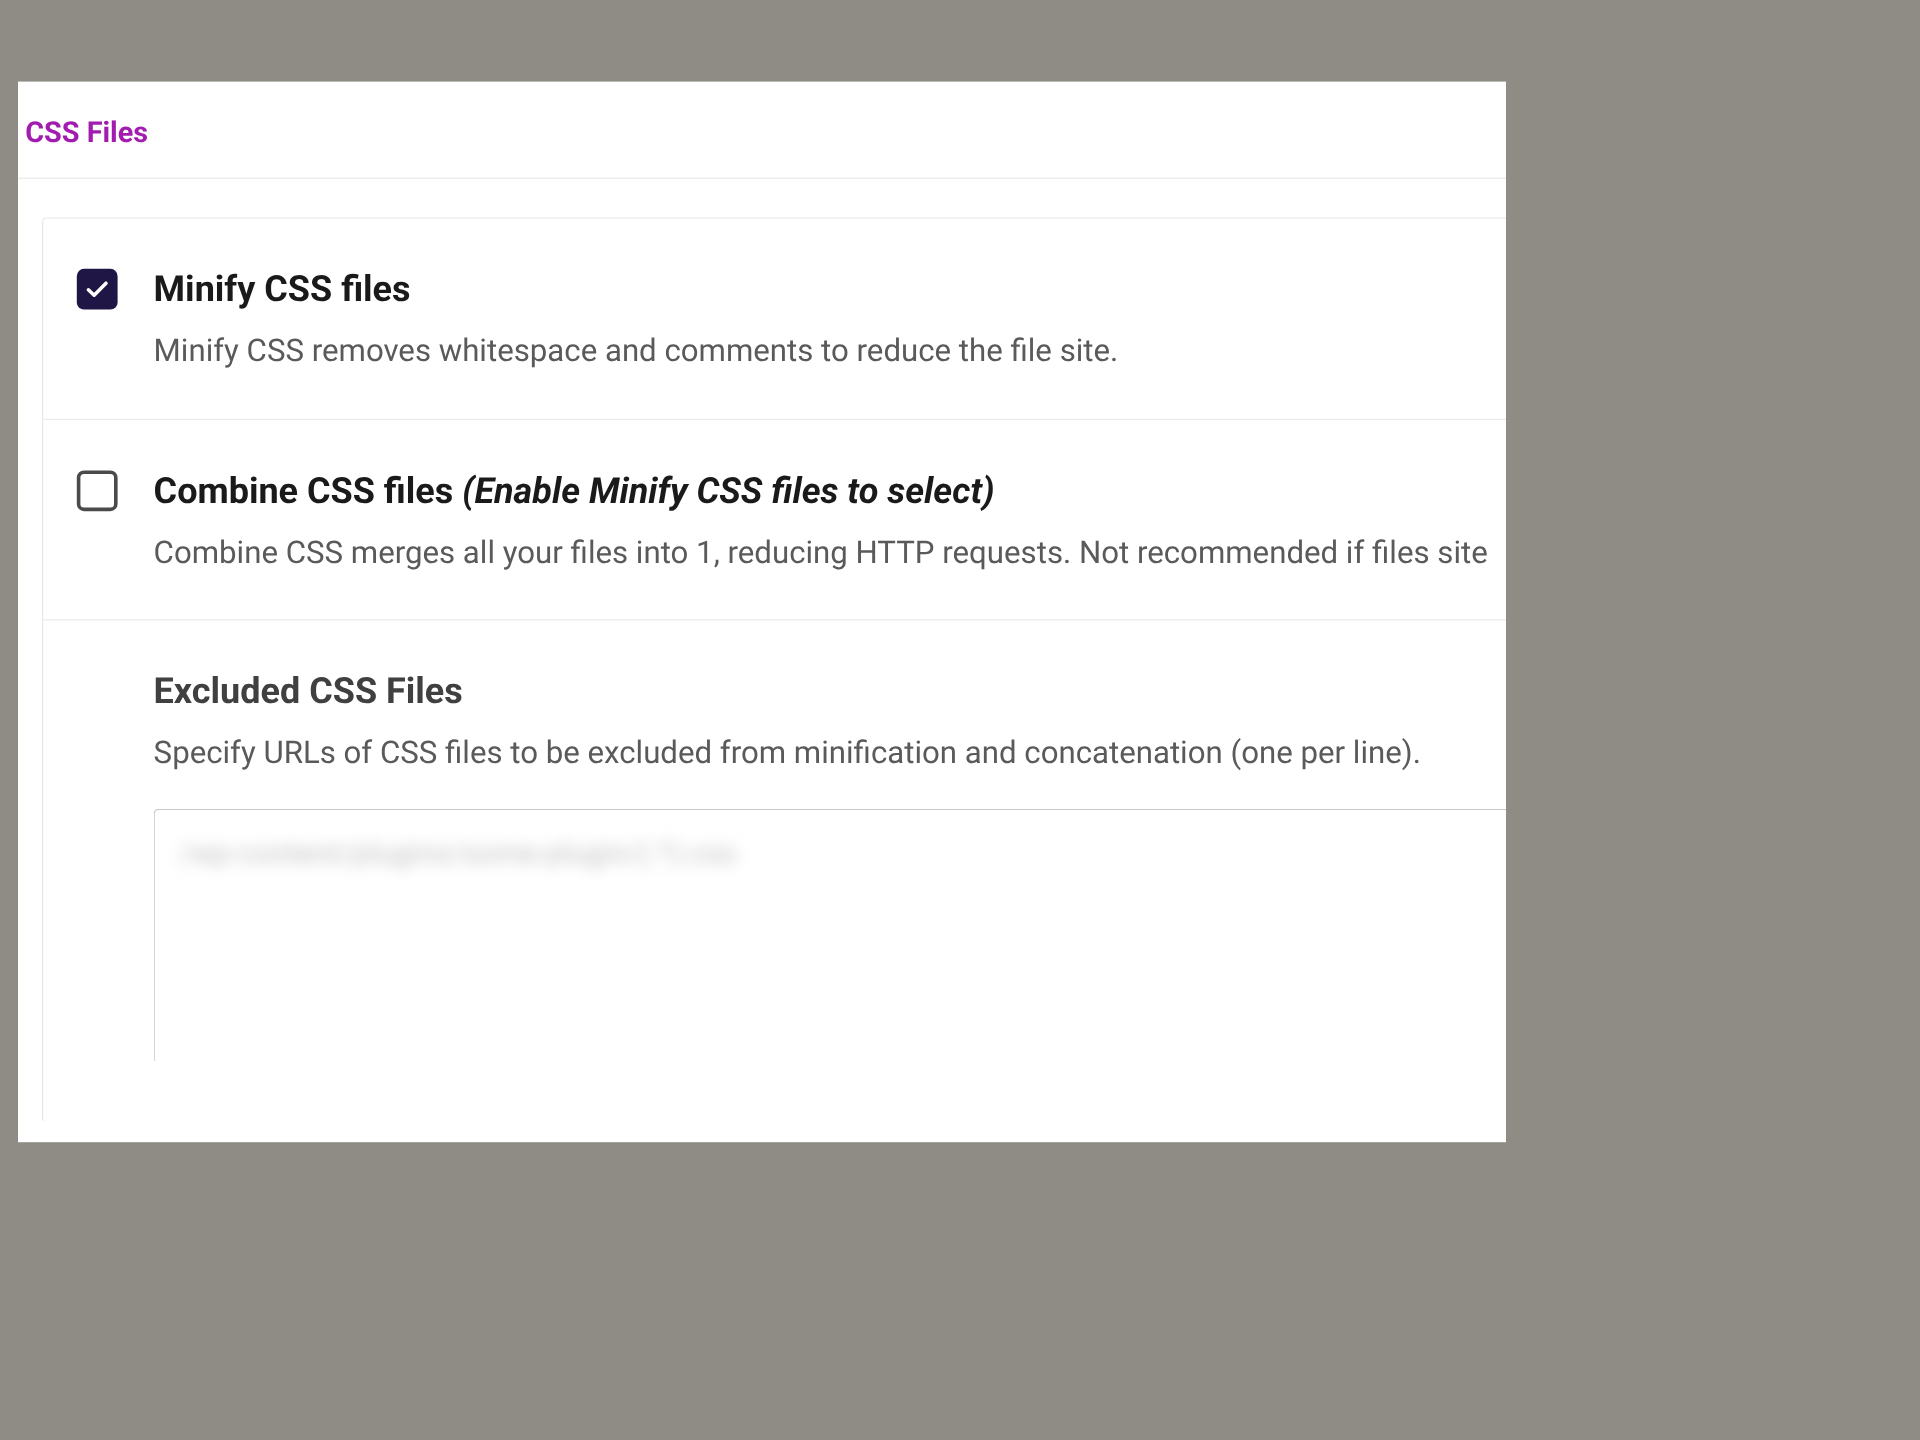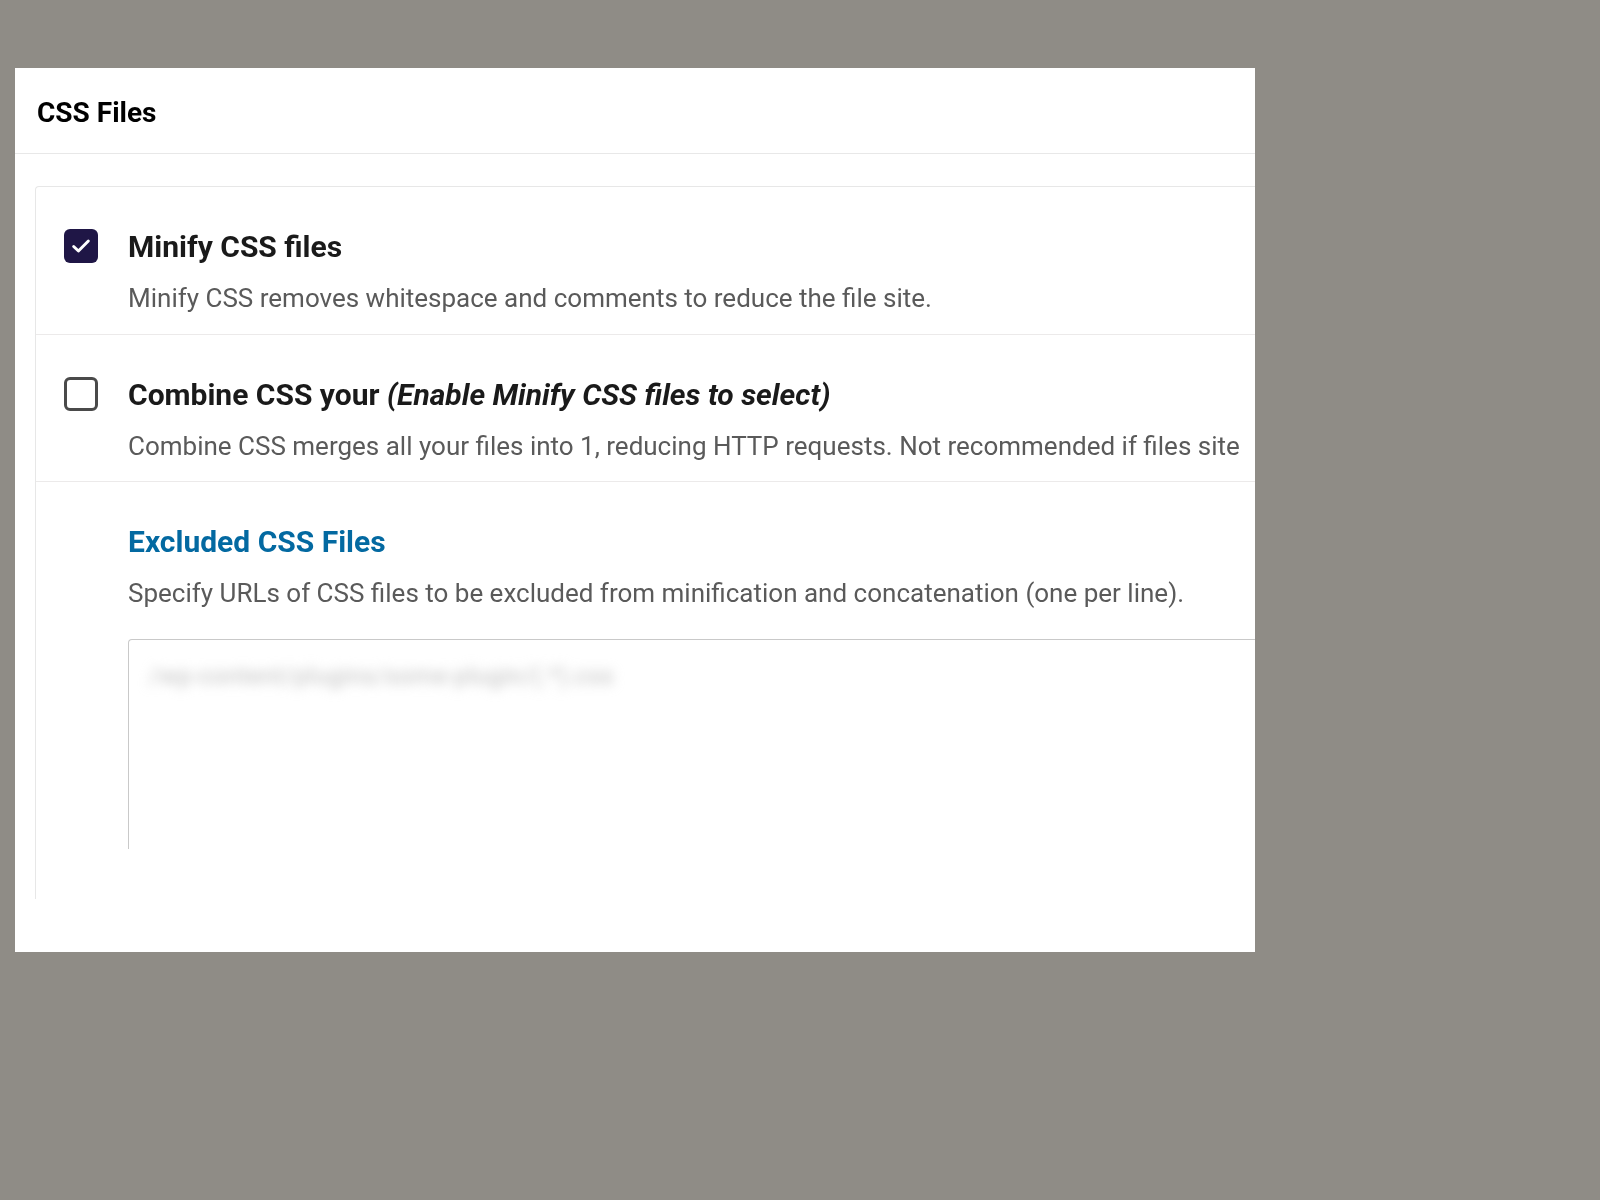--- a/index.html
+++ b/index.html
@@ -17,38 +17,38 @@
     .outer-wrap {
       padding: 68px 15px 0 15px;
       height: 100%;
     }
     .panel {
       background: #ffffff;
       height: 100%;
       overflow: hidden;
     }
     .section-title {
-      color: #000000;
-      font-size: 28px;
+      color: #a21caf;
+      font-size: 24px;
       font-weight: 700;
-      padding: 28px 0 24px 22px;
+      padding: 28px 0 24px 6px;
       border-bottom: 1px solid #e8e8e8;
     }
     .settings-box {
       margin: 32px 0 0 20px;
       border: 1px solid #e7e7e7;
       border-right: none;
       border-bottom: none;
       border-radius: 4px 0 0 0;
       background: #ffffff;
     }
     .row {
       display: flex;
       align-items: flex-start;
-      padding: 40px 0 16px 28px;
+      padding: 40px 0 36px 28px;
       border-bottom: 1px solid #eceaea;
     }
     .row.last {
       border-bottom: none;
       padding-bottom: 50px;
     }
     .cb-col {
       width: 64px;
       flex: 0 0 64px;
       padding-top: 2px;
@@ -89,21 +89,21 @@
       font-weight: 700;
       margin-top: 24px;
     }
     .row-desc {
       color: #5a5a5a;
       font-size: 26px;
       line-height: 1.45;
       white-space: nowrap;
     }
     .sub-title {
-      color: #0369a1;
+      color: #404040;
       font-size: 30px;
       font-weight: 700;
       line-height: 1.3;
       margin-bottom: 14px;
     }
     .textarea-wrap {
       margin-top: 26px;
       padding-right: 0;
     }
     .ta {
@@ -150,21 +150,21 @@
           <div class="row-desc">Minify CSS removes whitespace and comments to reduce the file site.</div>
         </div>
       </div>
 
       <div class="row">
         <div class="cb-col">
           <div class="checkbox unchecked"></div>
         </div>
         <div class="content-col">
           <div class="row-title">
-            <span>Combine CSS your </span><span class="hint">(Enable Minify CSS files to select)</span>
+            <span>Combine CSS files </span><span class="hint">(Enable Minify CSS files to select)</span>
           </div>
           <div class="row-desc">Combine CSS merges all your files into 1, reducing HTTP requests. Not recommended if files site</div>
         </div>
       </div>
 
       <div class="row last">
         <div class="cb-col"></div>
         <div class="content-col">
           <div class="sub-title">Excluded CSS Files</div>
           <div class="row-desc">Specify URLs of CSS files to be excluded from minification and concatenation (one per line).</div>

